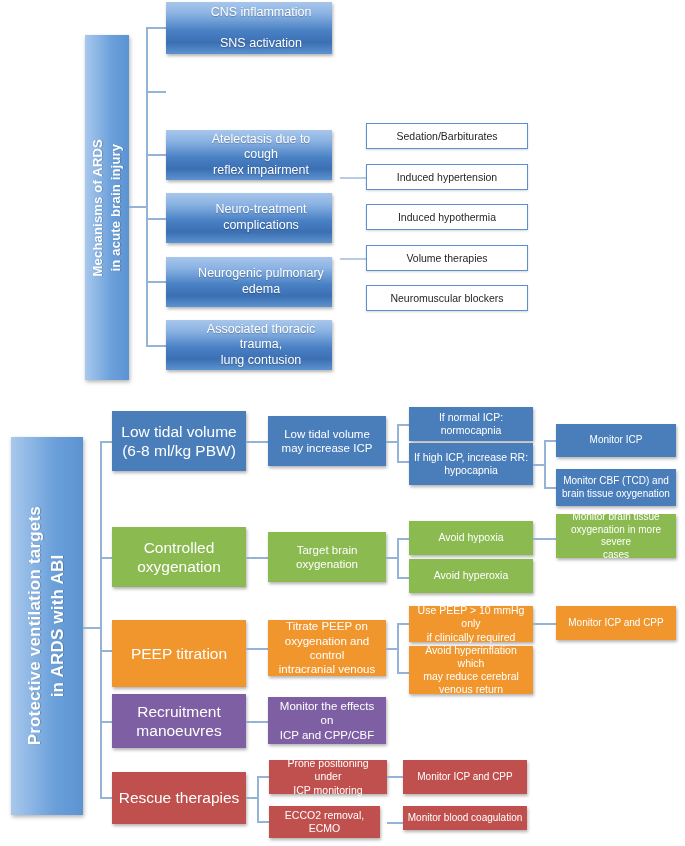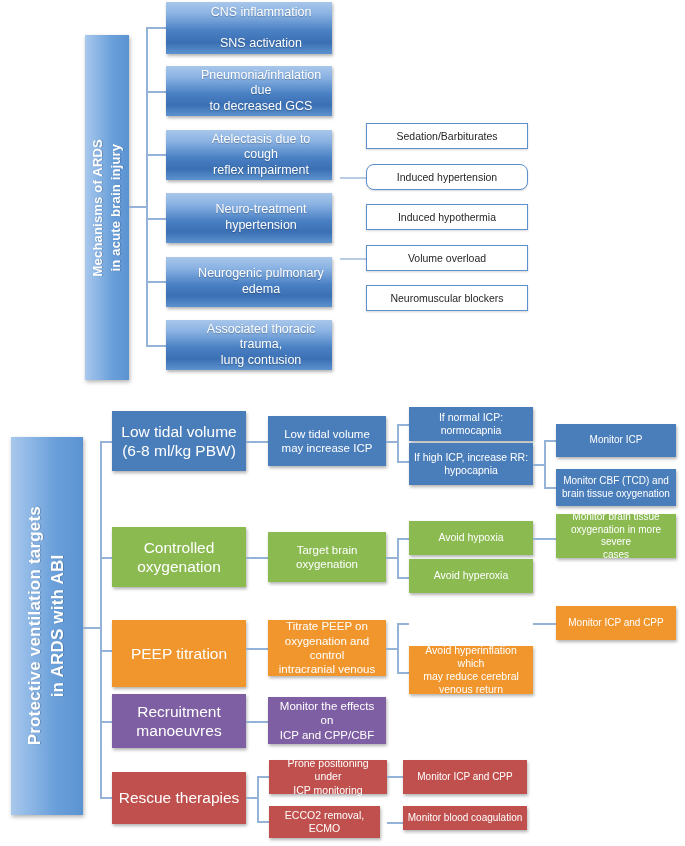--- a/index.html
+++ b/index.html
@@ -121,55 +121,51 @@
   <div class="line h" style="left:146px; top:154px; width:20px;"></div>
   <div class="line h" style="left:146px; top:218px; width:20px;"></div>
   <div class="line h" style="left:146px; top:281px; width:20px;"></div>
   <div class="line h" style="left:146px; top:345px; width:20px;"></div>
 
   <div class="node grad-blue fs-top" style="left:166px; top:2px; width:166px; height:52px;">
     <span>CNS inflammation
 
 SNS activation</span>
   </div>
-  <div class="node grad-blue fs-top" style="left:166px; top:66px; width:166px; height:50px;">
-    <span>Pneumonia/inhalation due
-to decreased GCS</span>
-  </div>
   <div class="node grad-blue fs-top" style="left:166px; top:130px; width:166px; height:50px;">
     <span>Atelectasis due to cough
 reflex impairment</span>
   </div>
   <div class="node grad-blue fs-top" style="left:166px; top:193px; width:166px; height:50px;">
     <span>Neuro-treatment
-hypertension</span>
+complications</span>
   </div>
   <div class="node grad-blue fs-top" style="left:166px; top:257px; width:166px; height:50px;">
     <span>Neurogenic pulmonary
 edema</span>
   </div>
   <div class="node grad-blue fs-top" style="left:166px; top:320px; width:166px; height:50px;">
     <span>Associated thoracic trauma,
 lung contusion</span>
   </div>
 
   <div class="line h pale" style="left:340px; top:177px; width:26px;"></div>
   <div class="line h pale" style="left:340px; top:258px; width:26px;"></div>
 
   <div class="outline-box fs-out" style="left:366px; top:123px; width:162px; height:26px;">
     <span>Sedation/Barbiturates</span>
   </div>
-  <div class="outline-box fs-out" style="left:366px; top:164px; width:162px; height:26px;border-radius:8px;">
+  <div class="outline-box fs-out" style="left:366px; top:164px; width:162px; height:26px;">
     <span>Induced hypertension</span>
   </div>
   <div class="outline-box fs-out" style="left:366px; top:204px; width:162px; height:26px;">
     <span>Induced hypothermia</span>
   </div>
   <div class="outline-box fs-out" style="left:366px; top:245px; width:162px; height:26px;">
-    <span>Volume overload</span>
+    <span>Volume therapies</span>
   </div>
   <div class="outline-box fs-out" style="left:366px; top:285px; width:162px; height:26px;">
     <span>Neuromuscular blockers</span>
   </div>
 
   <div class="banner fs-ban-bot" style="left:11px; top:437px; width:72px; height:378px;">
     <span class="vtext">Protective ventilation targets
 in ARDS with ABI</span>
   </div>
 
@@ -255,20 +251,24 @@
     <span>Titrate PEEP on
 oxygenation and control
 intracranial venous</span>
   </div>
 
   <div class="line h" style="left:386px; top:648px; width:12px;"></div>
   <div class="line v" style="left:397px; top:623px; height:50px;"></div>
   <div class="line h" style="left:397px; top:623px; width:12px;"></div>
   <div class="line h" style="left:397px; top:672px; width:12px;"></div>
 
+  <div class="node c-orange fs-lvl3" style="left:409px; top:606px; width:124px; height:36px;">
+    <span>Use PEEP &gt; 10 mmHg only
+if clinically required</span>
+  </div>
   <div class="node c-orange fs-lvl3" style="left:409px; top:646px; width:124px; height:48px;">
     <span>Avoid hyperinflation which
 may reduce  cerebral
 venous return</span>
   </div>
 
   <div class="line h" style="left:533px; top:623px; width:23px;"></div>
   <div class="node c-orange fs-lvl4" style="left:556px; top:606px; width:120px; height:34px;">
     <span>Monitor ICP and CPP</span>
   </div>

